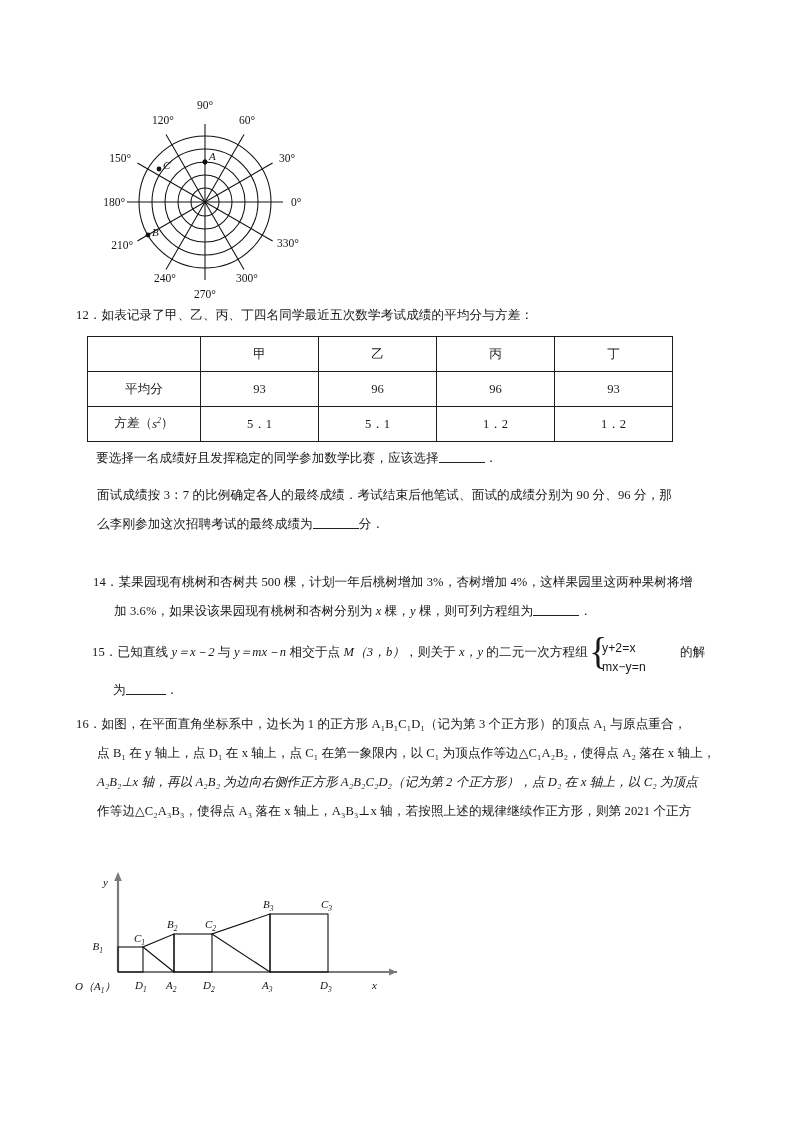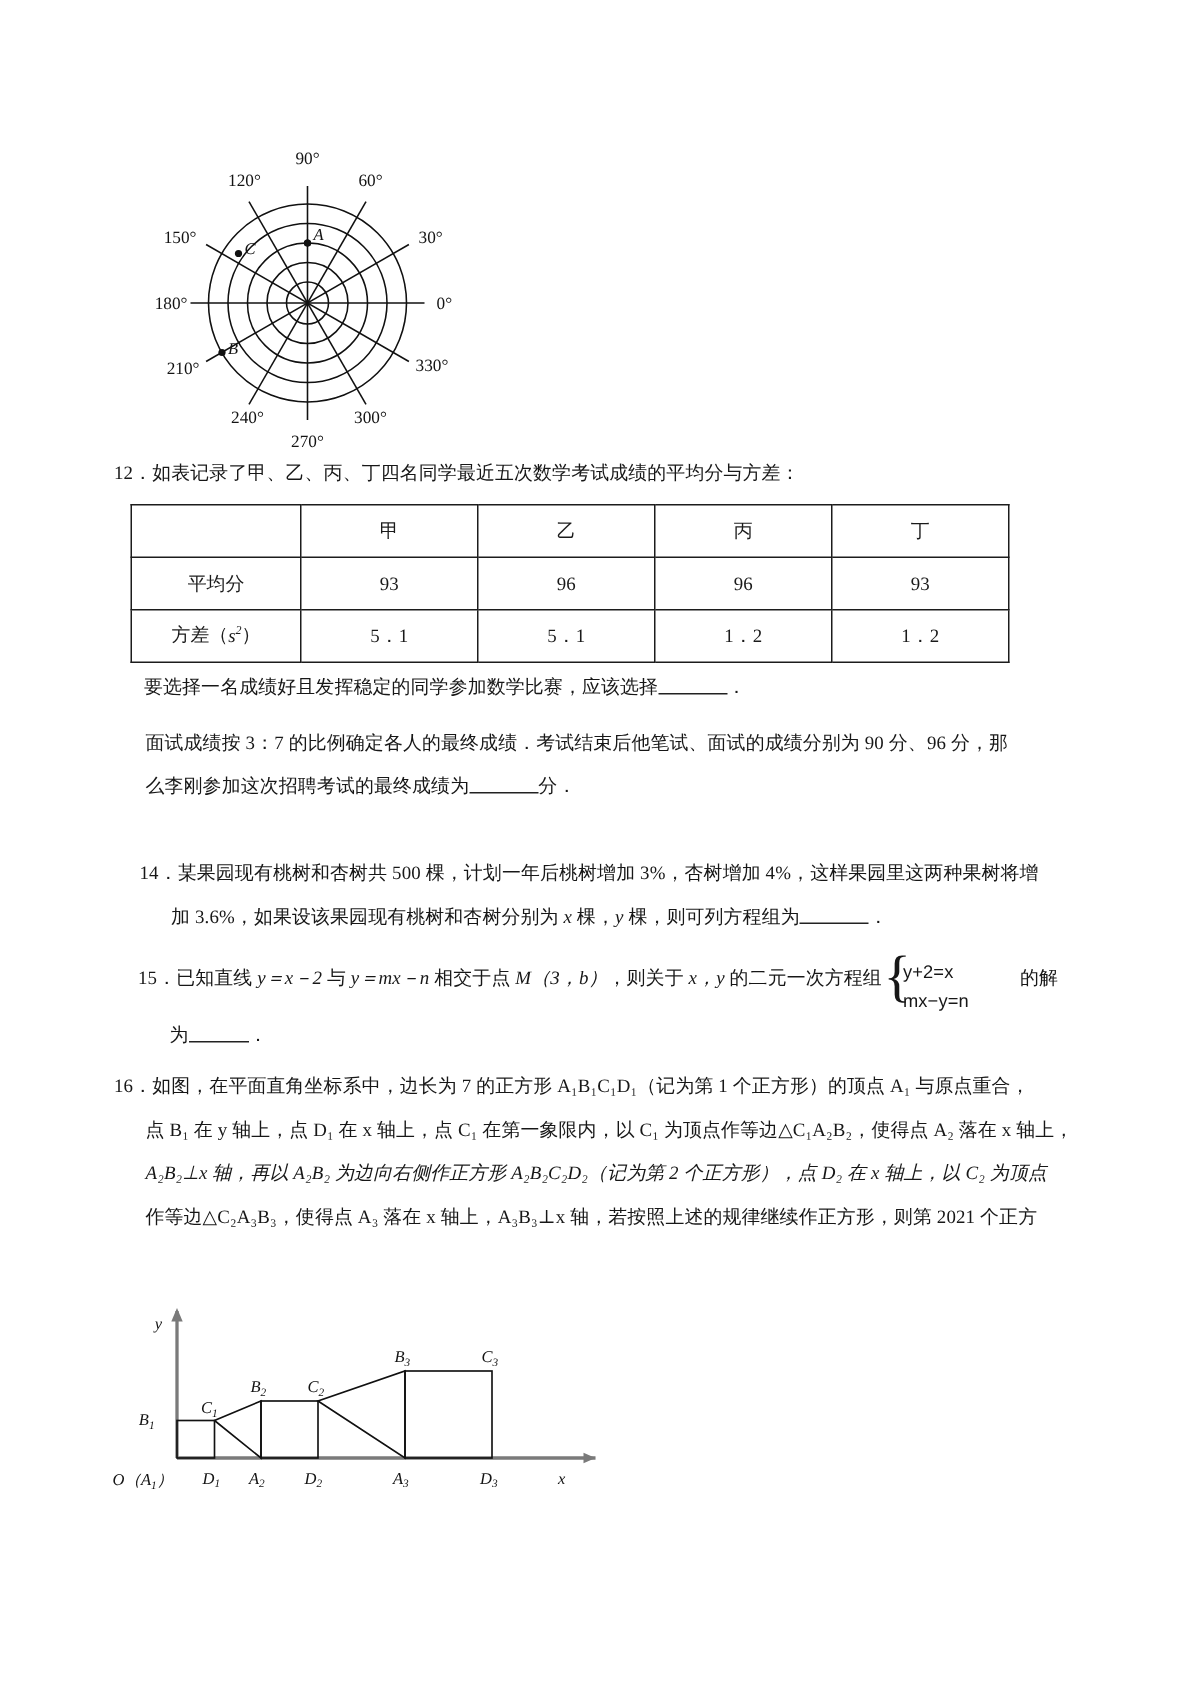--- a/index.html
+++ b/index.html
@@ -254,21 +254,21 @@
     <div class="qline" style="line-height:36px;">
       <span class="qnum">15．</span><span>已知直线 </span><span class="mathit">y＝x－2</span><span> 与 </span><span class="mathit">y＝mx－n</span><span> 相交于点 </span><span class="mathit">M（3，b）</span><span>，则关于 </span><span class="mathit">x，y</span><span> 的二元一次方程组</span><span class="eqsys"><span class="brace">{</span><span class="eqline eq1">y+2=x</span><span class="eqline eq2">mx−y=n</span></span><span>的解</span>
     </div>
     <div class="qline" style="margin-top:6px;">
       <span class="indent"></span><span>为</span><span class="blank w40"></span><span>．</span>
     </div>
   </div>
 
   <div class="qblock" style="left:76px; top:710px;">
     <div class="qline">
-      <span class="qnum">16．</span><span>如图，在平面直角坐标系中，边长为 7 的正方形 A₁B₁C₁D₁（记为第 1 个正方形）的顶点 A₁ 与原点重合，</span>
+      <span class="qnum">16．</span><span>如图，在平面直角坐标系中，边长为 1 的正方形 A₁B₁C₁D₁（记为第 3 个正方形）的顶点 A₁ 与原点重合，</span>
     </div>
     <div class="qline">
       <span class="indent"></span><span>点 B₁ 在 y 轴上，点 D₁ 在 x 轴上，点 C₁ 在第一象限内，以 C₁ 为顶点作等边△C₁A₂B₂，使得点 A₂ 落在 x 轴上，</span>
     </div>
     <div class="qline">
       <span class="indent"></span><span class="mathit">A₂B₂⊥x 轴，再以 A₂B₂ 为边向右侧作正方形 A₂B₂C₂D₂（记为第 2 个正方形），点 D₂ 在 x 轴上，以 C₂ 为顶点</span>
     </div>
     <div class="qline">
       <span class="indent"></span><span>作等边△C₂A₃B₃，使得点 A₃ 落在 x 轴上，A₃B₃⊥x 轴，若按照上述的规律继续作正方形，则第 2021 个正方</span>
     </div>

